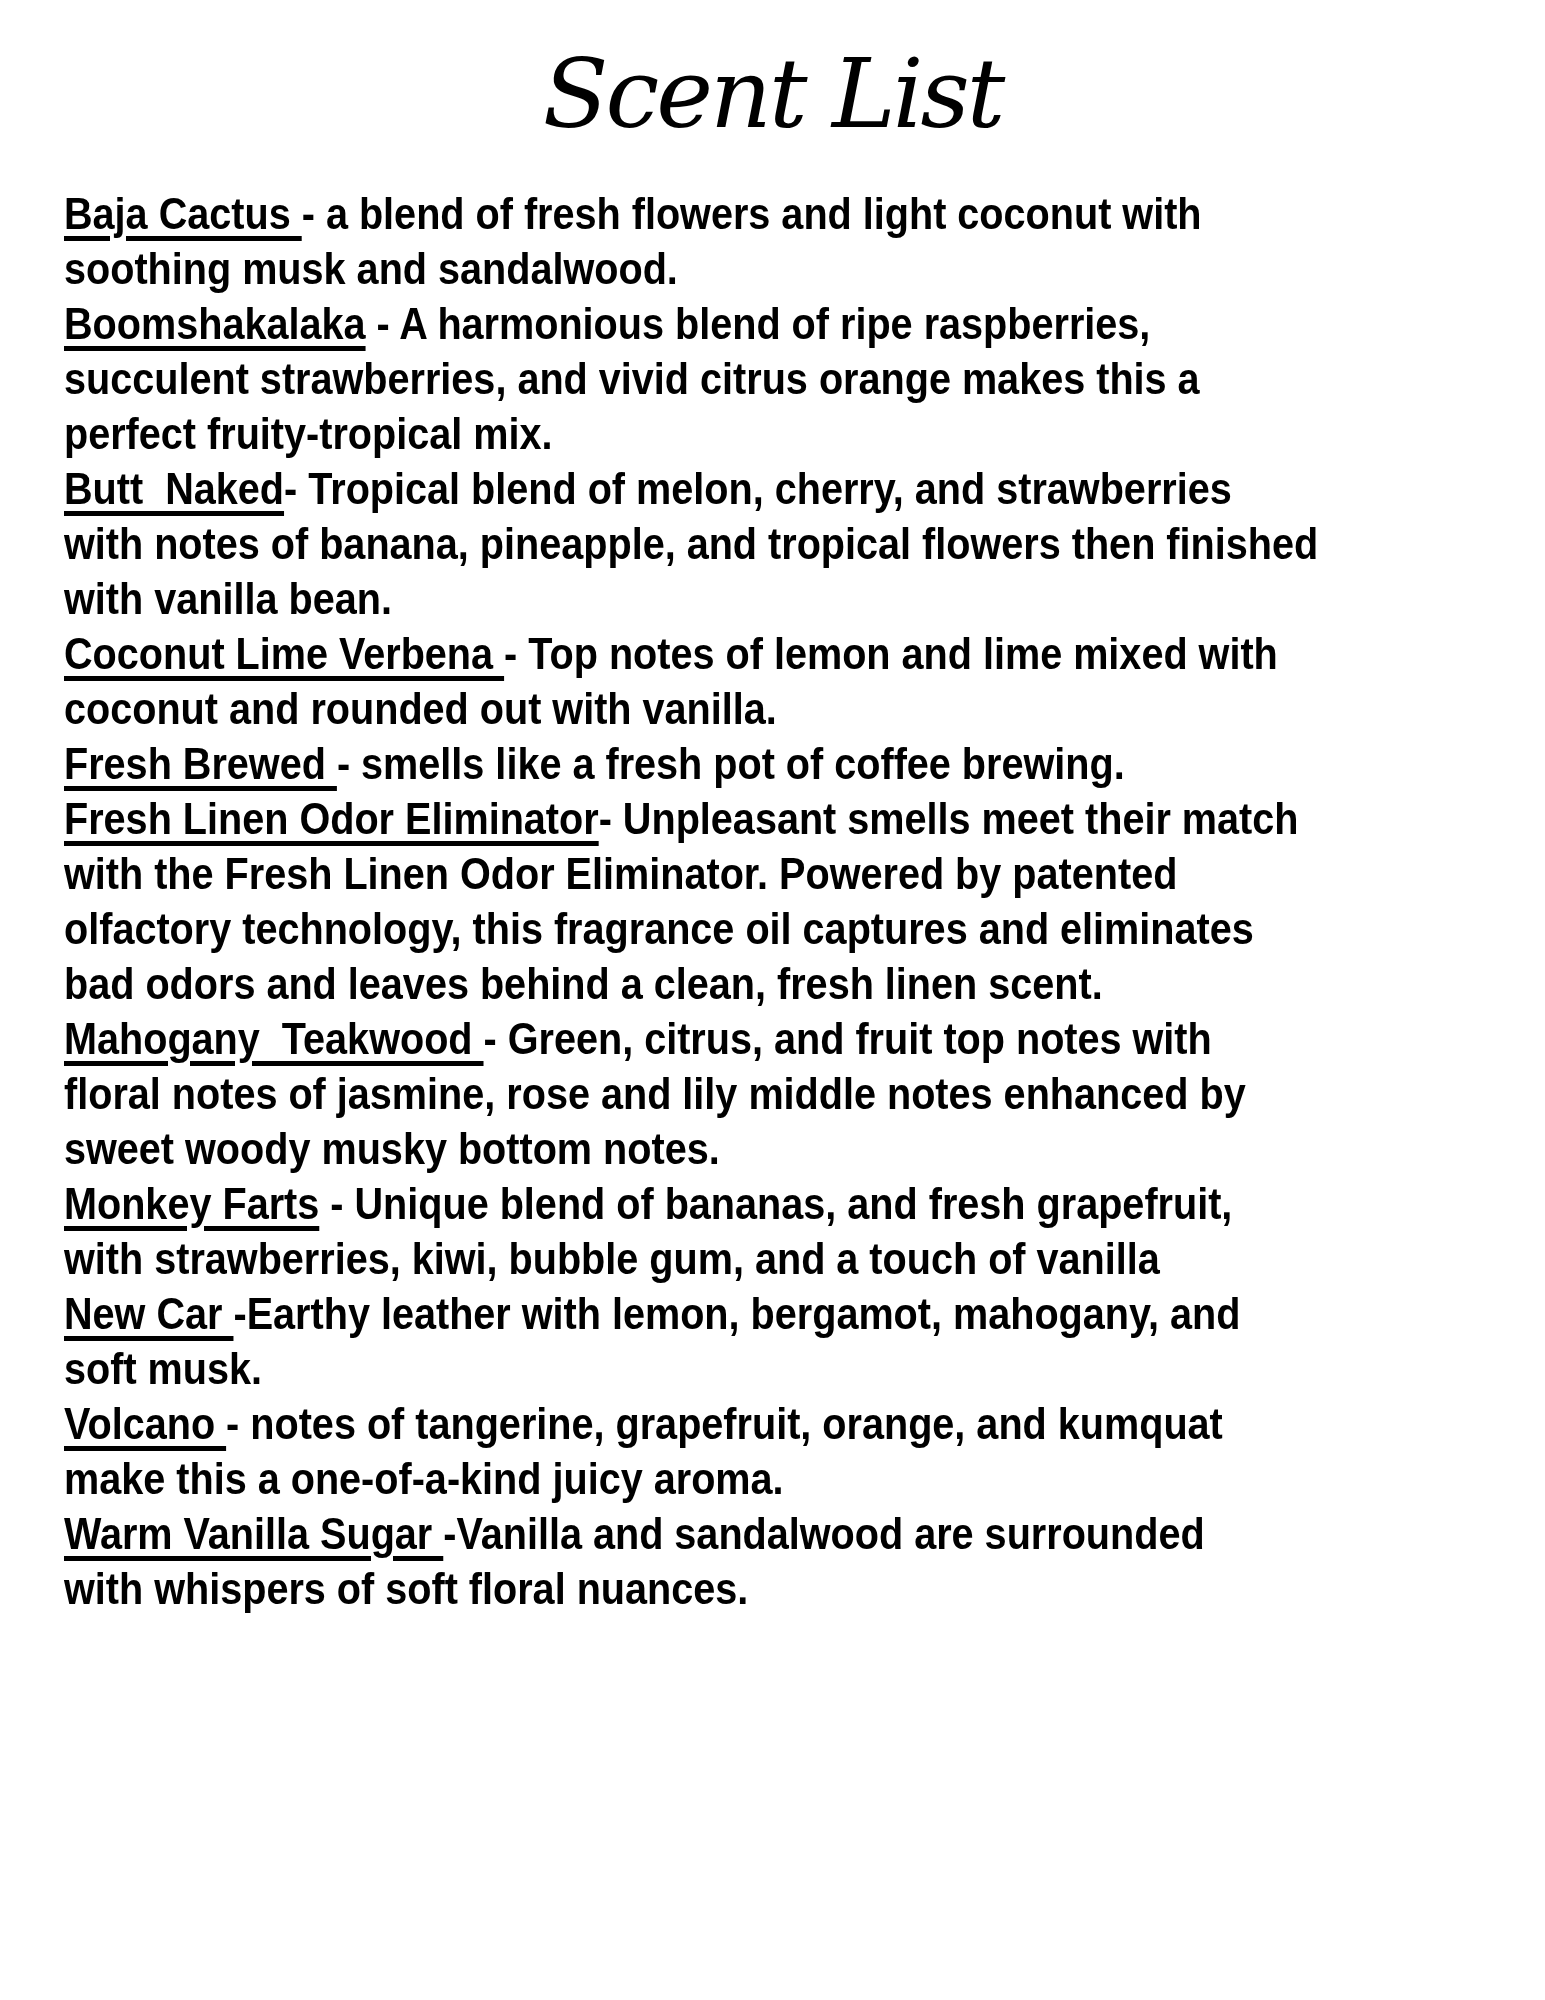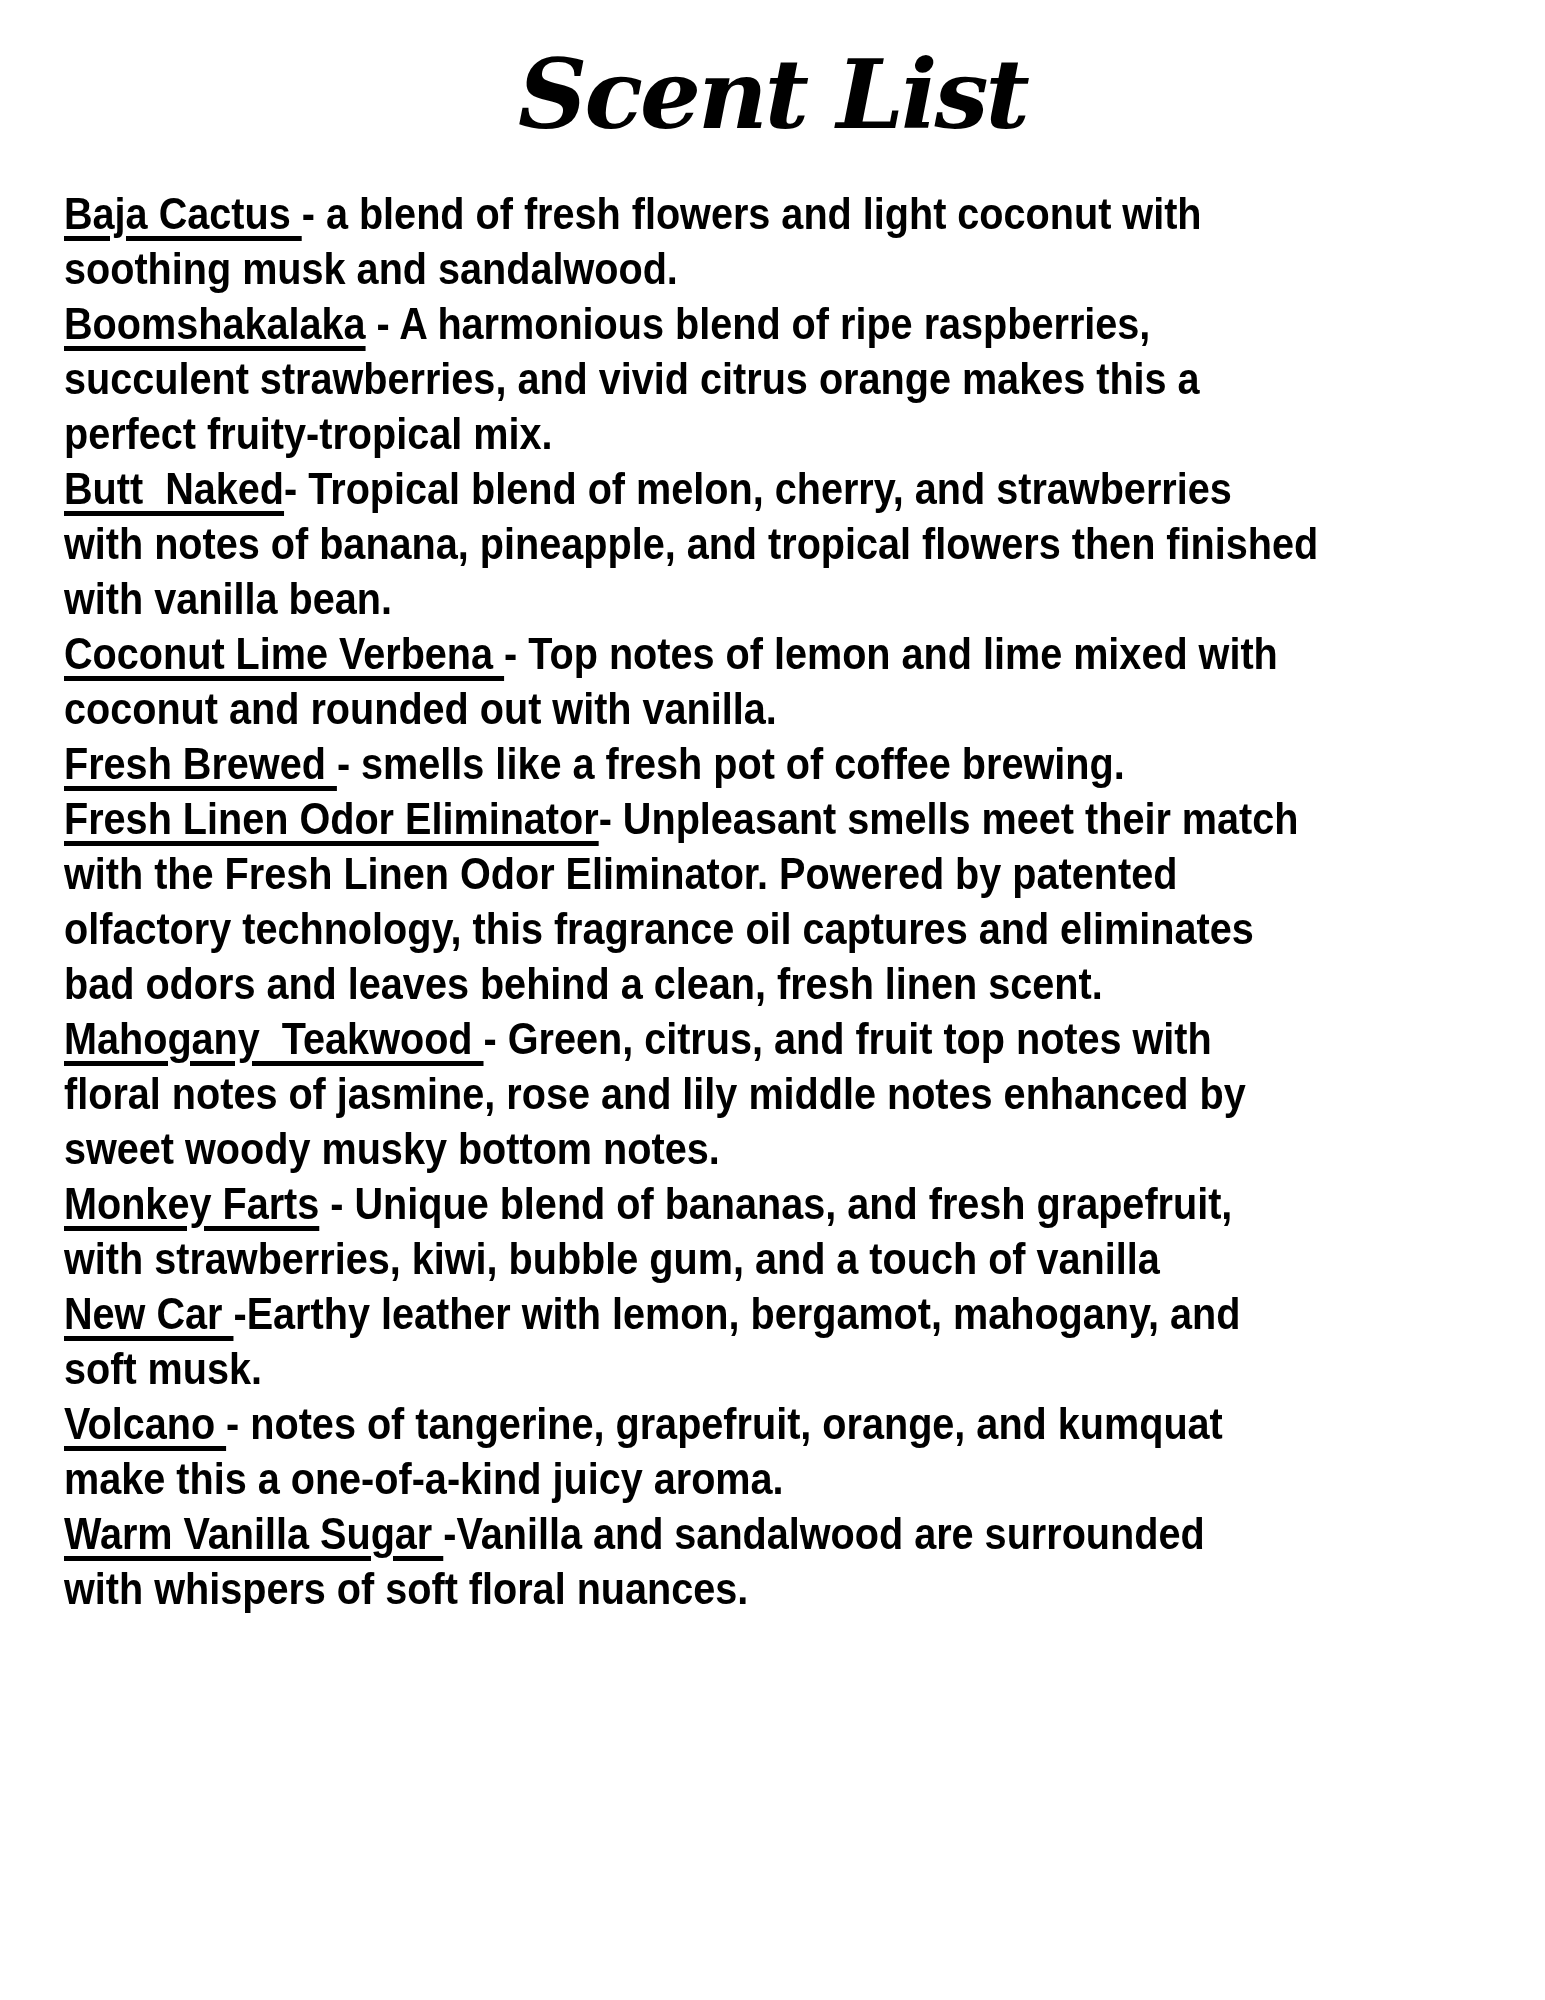--- a/index.html
+++ b/index.html
@@ -21,21 +21,21 @@
   }
   .title {
     position: absolute;
     top: 42px;
     left: 0;
     width: 100%;
     margin: 0;
     text-align: center;
     font-family: "DejaVu Serif", cursive;
     font-style: italic;
-    font-weight: 700;
+    font-weight: 400;
     font-size: 96px;
     line-height: 1.1;
     letter-spacing: -3px;
     color: #000000;
   }
   .scent-list {
     position: absolute;
     top: 186px;
     left: 64px;
     width: 1700px;

